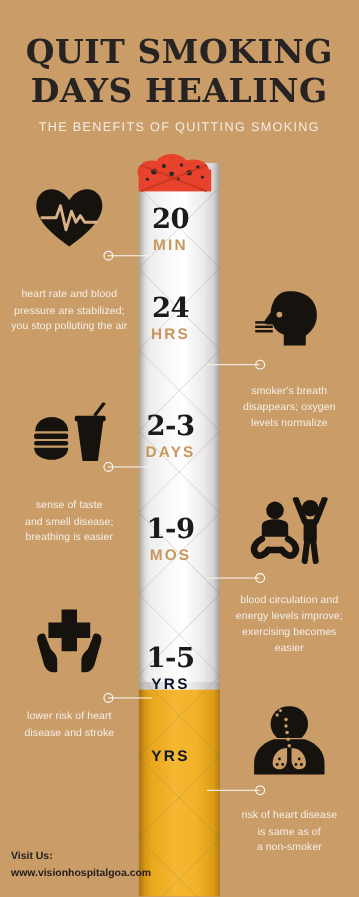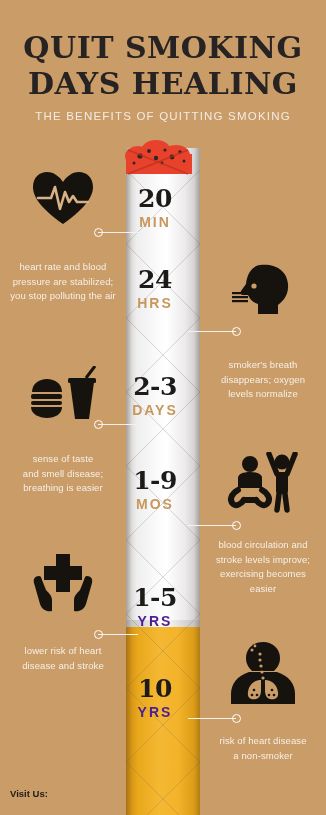--- a/index.html
+++ b/index.html
@@ -73,21 +73,21 @@
   }
   .stage .num{
     font-family:"DejaVu Serif", serif;
     font-weight:bold;font-size:25px;color:#1d1b1a;line-height:1;
     letter-spacing:-0.5px;
   }
   .stage .unit{
     font-size:14px;font-weight:bold;letter-spacing:2px;line-height:1;
     margin-top:4px;color:#c8975c;
   }
-  .stage.light .unit{color:#4c1d95;}
+  .stage.light .unit{color:#0f172a;}
 
   
   .conn{position:absolute;height:1px;background:#f7f2ec;}
   .dot{
     position:absolute;width:9px;height:9px;border-radius:50%;
     border:1.5px solid #ffffff;background:transparent;box-sizing:border-box;
   }
 
   
   .side{position:absolute;text-align:center;}
@@ -169,21 +169,20 @@
 </div>
 <div class="stage" style="top:468px">
   <div class="num">1-9</div>
   <div class="unit">MOS</div>
 </div>
 <div class="stage light" style="top:585px">
   <div class="num">1-5</div>
   <div class="unit">YRS</div>
 </div>
 <div class="stage light" style="top:676px">
-  <div class="num">10</div>
   <div class="unit">YRS</div>
 </div>
 
 <div class="conn" style="left:98px;top:232px;width:40px"></div>
 <div class="dot" style="left:94px;top:228px"></div>
 
 <div class="conn" style="left:188px;top:331px;width:48px"></div>
 <div class="dot" style="left:232px;top:327px"></div>
 
 <div class="conn" style="left:98px;top:424px;width:40px"></div>
@@ -217,21 +216,21 @@
     <svg width="66" height="56" viewBox="0 0 66 56">
       <path d="M30 3 C44 1 57 8 58 22 C59 34 52 40 48 43 L48 52 L28 52 L28 42
                C24 41 20 38 18 33 L13 33 C11 33 10 31 11 29 L16 22 C17 12 22 4 30 3 Z" fill="#16130f"></path>
       <circle cx="24" cy="24" r="2.6" fill="#c99c68"></circle>
       <path d="M28 6 C38 2 52 6 55 17 C48 14 36 13 27 16 Z" fill="#16130f"></path>
       <rect x="2" y="30" width="16" height="2.2" fill="#16130f"></rect>
       <rect x="2" y="34" width="16" height="2.2" fill="#16130f"></rect>
       <rect x="2" y="38" width="16" height="2.2" fill="#16130f"></rect>
     </svg>
   </span>
-  <div class="cap" style="margin-top:36px">
+  <div class="cap" style="margin-top:26px">
     <div>smoker's breath</div>
     <div>disappears; oxygen</div>
     <div>levels normalize</div>
   </div>
 </div>
 
 <div class="side left" style="top:366px">
   <span class="ico">
     <svg width="70" height="56" viewBox="0 0 70 56">
       <path d="M4 26 C4 18 11 13 19 13 C27 13 34 18 34 26 Z" fill="#16130f"></path>
@@ -263,21 +262,21 @@
       <circle cx="57" cy="10" r="7.5" fill="#16130f"></circle>
       <rect x="51" y="20" width="12" height="22" rx="3" fill="#16130f"></rect>
       <path d="M52 22 L44 2" stroke="#16130f" stroke-width="5.5" stroke-linecap="round"></path>
       <path d="M62 22 L70 2" stroke="#16130f" stroke-width="5.5" stroke-linecap="round"></path>
       <path d="M54 42 L52 58" stroke="#16130f" stroke-width="5.5" stroke-linecap="round"></path>
       <path d="M60 42 L62 58" stroke="#16130f" stroke-width="5.5" stroke-linecap="round"></path>
     </svg>
   </span>
   <div class="cap" style="margin-top:20px">
     <div>blood circulation and</div>
-    <div>stroke levels improve;</div>
+    <div>energy levels improve;</div>
     <div>exercising becomes</div>
     <div>easier</div>
   </div>
 </div>
 
 <div class="side left" style="top:552px">
   <span class="ico">
     <svg width="64" height="62" viewBox="0 0 64 62">
       <path d="M25 2 L39 2 L39 14 L51 14 L51 28 L39 28 L39 40 L25 40 L25 28 L13 28 L13 14 L25 14 Z" fill="#16130f"></path>
       <path d="M8 24 C4 24 2 27 3 31 L9 52 C11 58 16 60 21 59 L21 48 C21 44 18 41 15 38 L11 28 C10 25 10 24 8 24 Z" fill="#16130f"></path>
@@ -309,19 +308,21 @@
       <circle cx="27" cy="50" r="1.3" fill="#16130f"></circle>
       <circle cx="30" cy="55" r="1.3" fill="#16130f"></circle>
       <circle cx="25" cy="55" r="1.3" fill="#16130f"></circle>
       <circle cx="45" cy="50" r="1.3" fill="#16130f"></circle>
       <circle cx="42" cy="55" r="1.3" fill="#16130f"></circle>
       <circle cx="47" cy="55" r="1.3" fill="#16130f"></circle>
     </svg>
   </span>
   <div class="cap" style="margin-top:22px">
     <div>risk of heart disease</div>
+    <div>is same as of</div>
     <div>a non-smoker</div>
   </div>
 </div>
 
 <div class="footer">
   <div>Visit Us:</div>
+  <div class="url">www.visionhospitalgoa.com</div>
 </div>
 
 </body></html>

